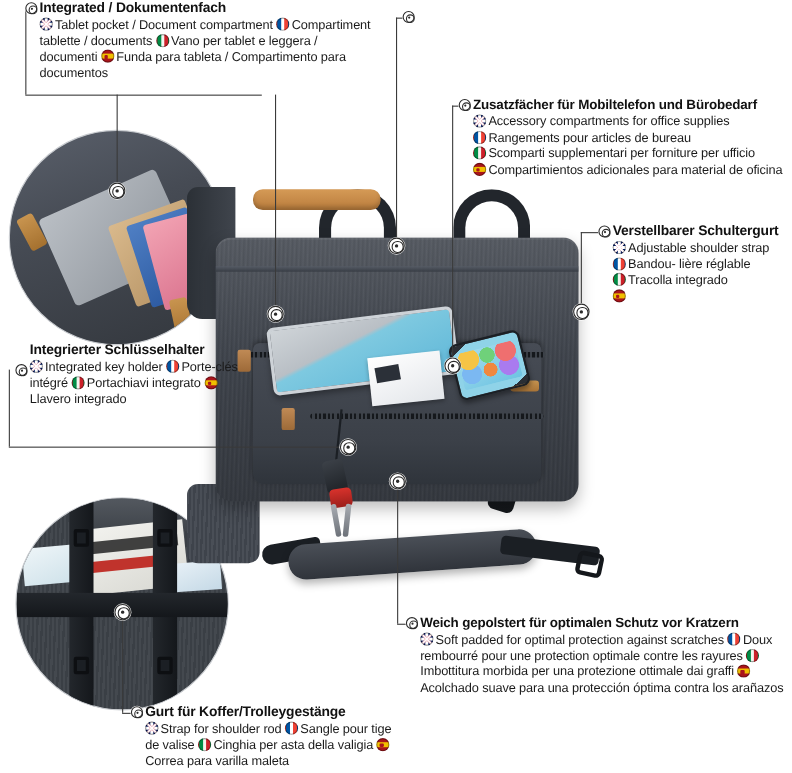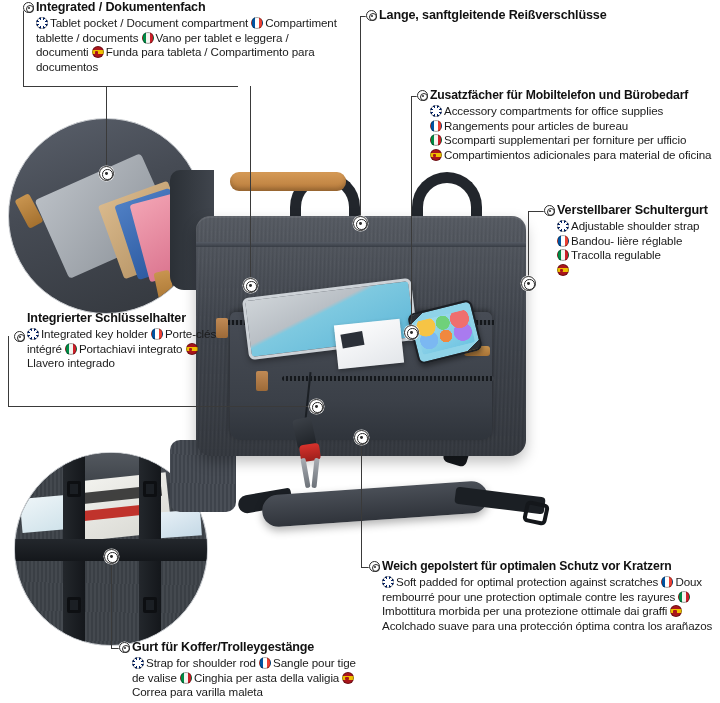--- a/index.html
+++ b/index.html
@@ -447,39 +447,38 @@
     <div class="title">Integrated / Dokumentenfach</div>
     <div class="body">
       <span class="flag uk"></span><span class="seg">Tablet pocket / Document compartment</span>
       <span class="flag fr"></span><span class="seg">Compartiment tablette / documents</span>
       <span class="flag it"></span><span class="seg">Vano per tablet e leggera / documenti</span>
       <span class="flag es"></span><span class="seg">Funda para tableta / Compartimento para documentos</span>
     </div>
   </div>
 
   <div class="callout" id="c-zip" style="left:379px; top:8px; width:300px;">
-    <div class="title">Lange, sanftgleitende Reißverschlüsse</div>
   </div>
 
   <div class="callout" id="c-accessory" style="left:430px; top:88px; width:292px;">
     <div class="title" style="font-size:12.2px;">Zusatzfächer für Mobiltelefon und Bürobedarf</div>
     <div class="body">
       <div><span class="flag uk"></span><span class="seg">Accessory compartments for office supplies</span></div>
       <div><span class="flag fr"></span><span class="seg">Rangements pour articles de bureau</span></div>
       <div><span class="flag it"></span><span class="seg">Scomparti supplementari per forniture per ufficio</span></div>
       <div><span class="flag es"></span><span class="seg">Compartimientos adicionales para material de oficina</span></div>
     </div>
   </div>
 
   <div class="callout" id="c-strap" style="left:557px; top:203px; width:166px;">
     <div class="title">Verstellbarer Schultergurt</div>
     <div class="body">
       <div><span class="flag uk"></span><span class="seg">Adjustable shoulder strap</span></div>
       <div><span class="flag fr"></span><span class="seg">Bandou- lière réglable</span></div>
-      <div><span class="flag it"></span><span class="seg">Tracolla regulable</span></div>
+      <div><span class="flag it"></span><span class="seg">Tracolla integrado</span></div>
       <div><span class="flag es"></span></div>
     </div>
   </div>
 
   <div class="callout" id="c-key" style="left:27px; top:311px; width:200px;">
     <div class="title">Integrierter Schlüsselhalter</div>
     <div class="body">
       <span class="flag uk"></span><span class="seg">Integrated key holder</span>
       <span class="flag fr"></span><span class="seg">Porte-clés intégré</span>
       <span class="flag it"></span><span class="seg">Portachiavi integrato</span>

